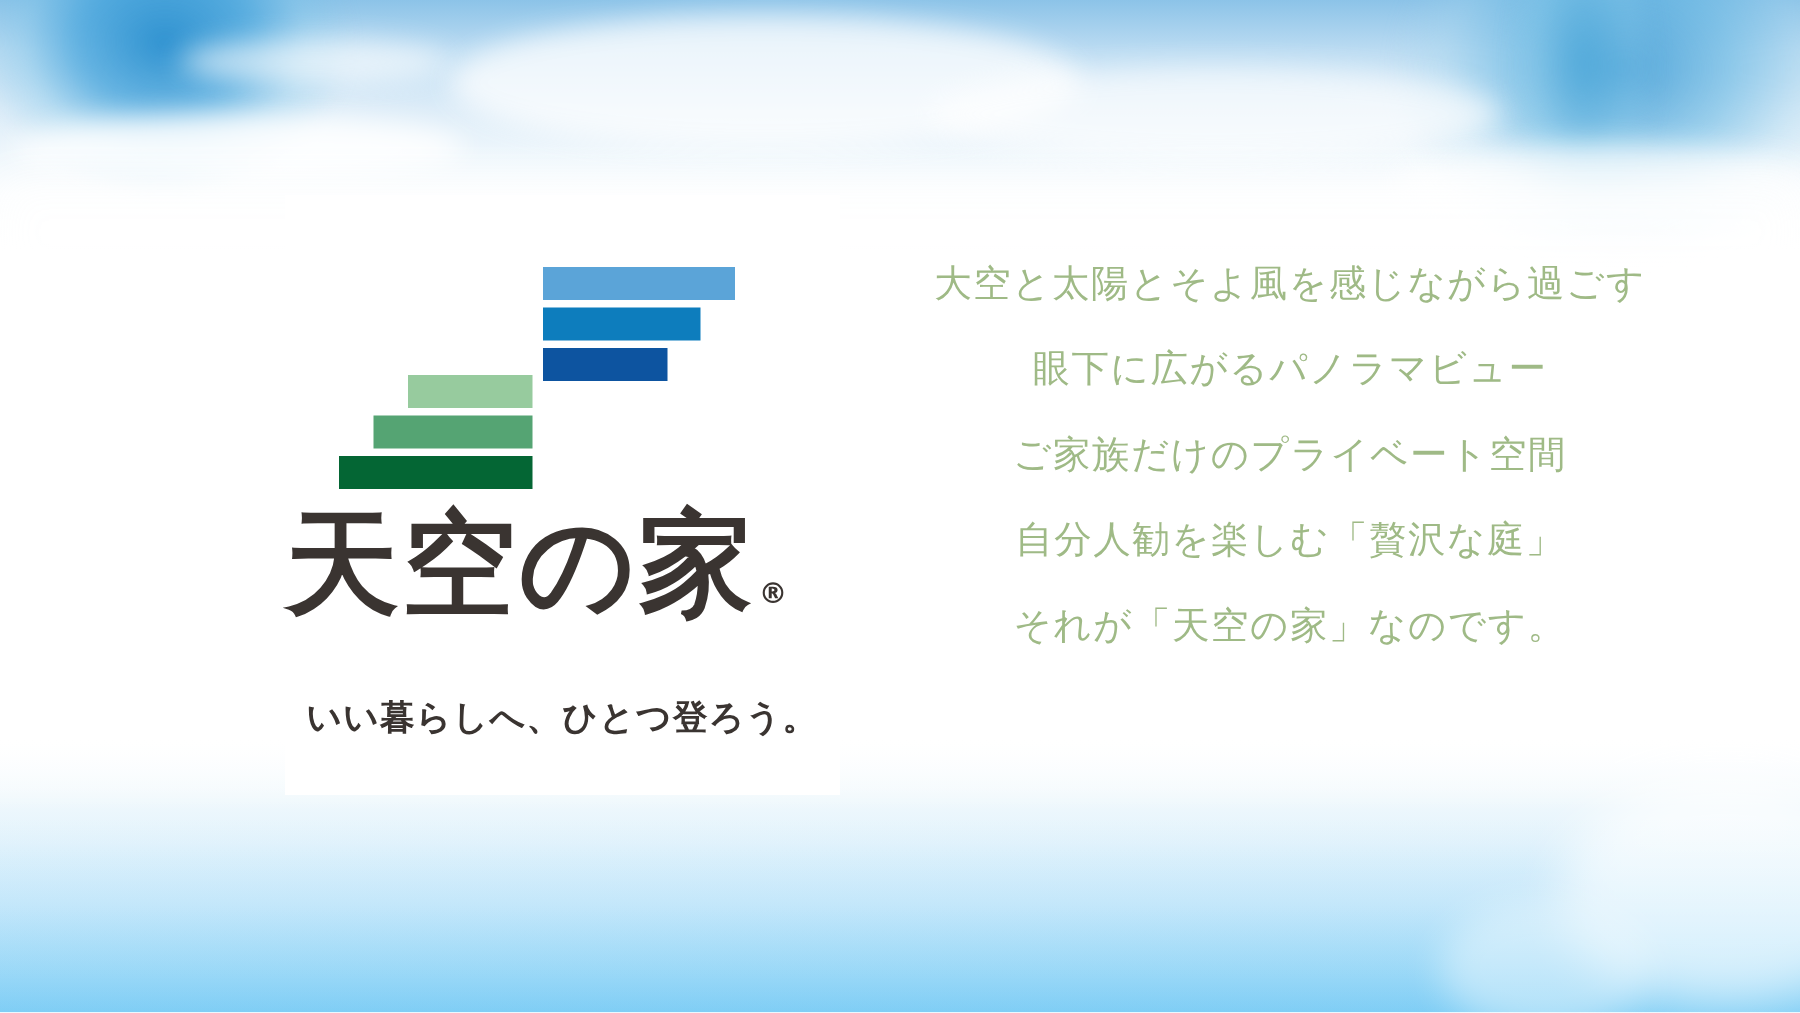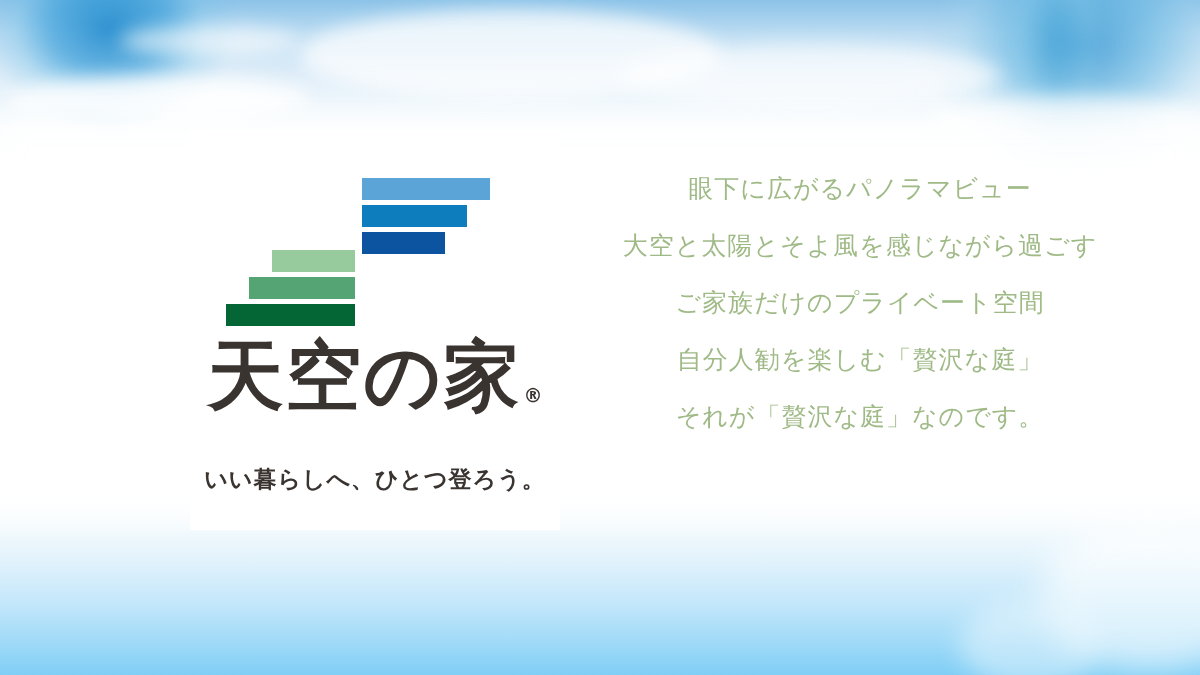--- a/index.html
+++ b/index.html
@@ -126,21 +126,20 @@
   .bar {
     position: absolute;
     height: 22px;
   }
 
   .logo-title {
     position: absolute;
     left: 0;
     top: 208px;
     width: 370px;
-    text-align: center;
     color: #3a3431;
     font-family: "DejaVu Sans", "Liberation Sans", sans-serif;
     font-weight: 700;
     font-size: 76px;
     line-height: 1;
     letter-spacing: 2px;
     white-space: nowrap;
   }
   .logo-title .reg {
     font-size: 19px;
@@ -214,20 +213,20 @@
         <div class="bar" style="left: 59px; top: 147px; width: 106px; background: rgb(85, 164, 115);"></div>
         <div class="bar" style="left: 36px; top: 174px; width: 129px; background: rgb(4, 102, 52);"></div>
       </div>
 
     <div class="logo-title"><span>天空の家</span><span class="reg">®</span></div>
 
     <div class="logo-tagline">いい暮らしへ、ひとつ登ろう。</div>
   </div>
 
   <div class="copy-block" id="copy-block" style="color: rgb(159, 186, 134);">
+      <span class="copy-line">大空と太陽とそよ風を感じながら過ごす</span>
       <span class="copy-line">眼下に広がるパノラマビュー</span>
-      <span class="copy-line">大空と太陽とそよ風を感じながら過ごす</span>
       <span class="copy-line">ご家族だけのプライベート空間</span>
       <span class="copy-line">自分人勧を楽しむ「贅沢な庭」</span>
-      <span class="copy-line">それが「贅沢な庭」なのです。</span>
+      <span class="copy-line">それが「天空の家」なのです。</span>
     </div>
 
 </div>
 
 </body></html>

